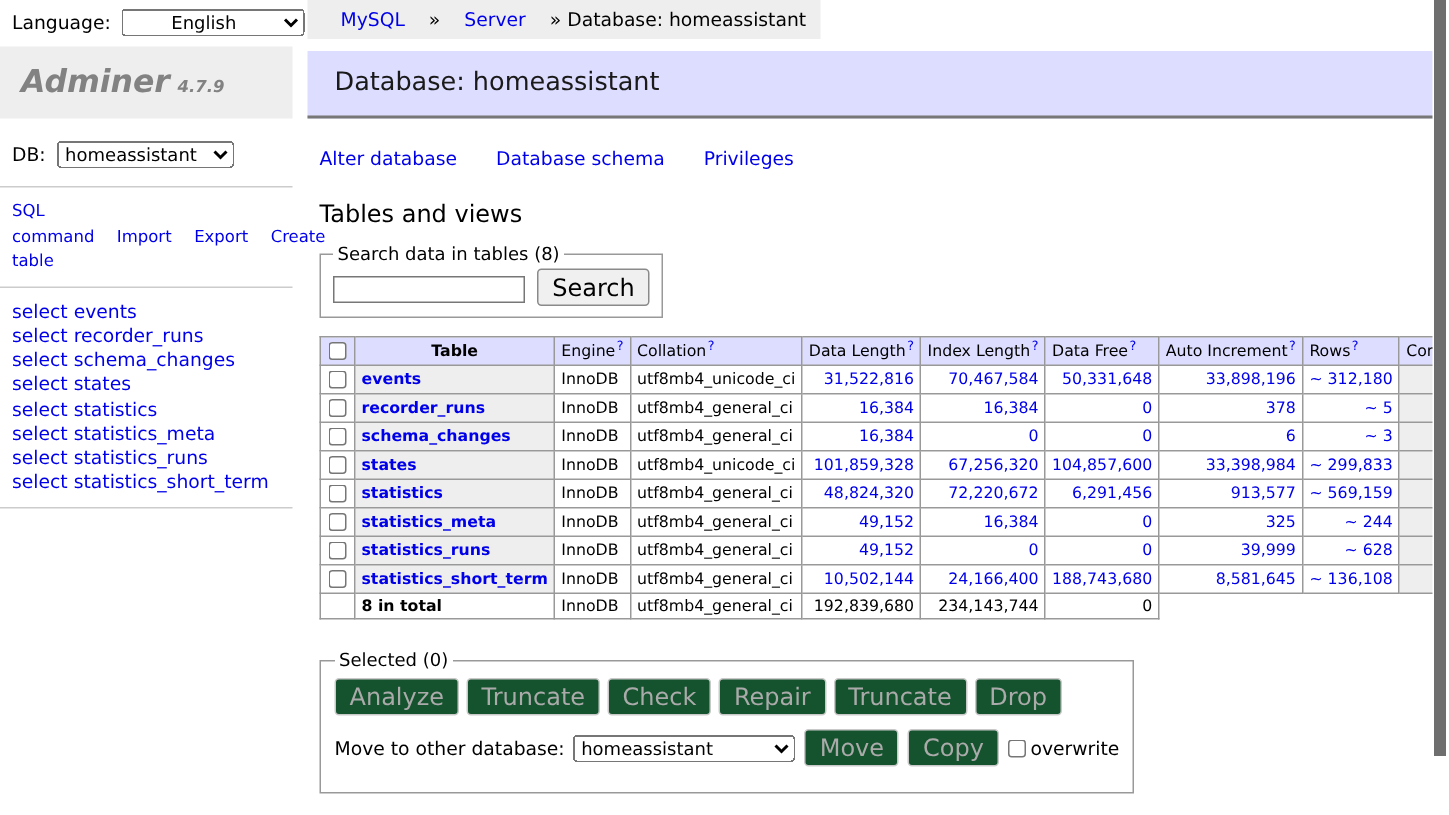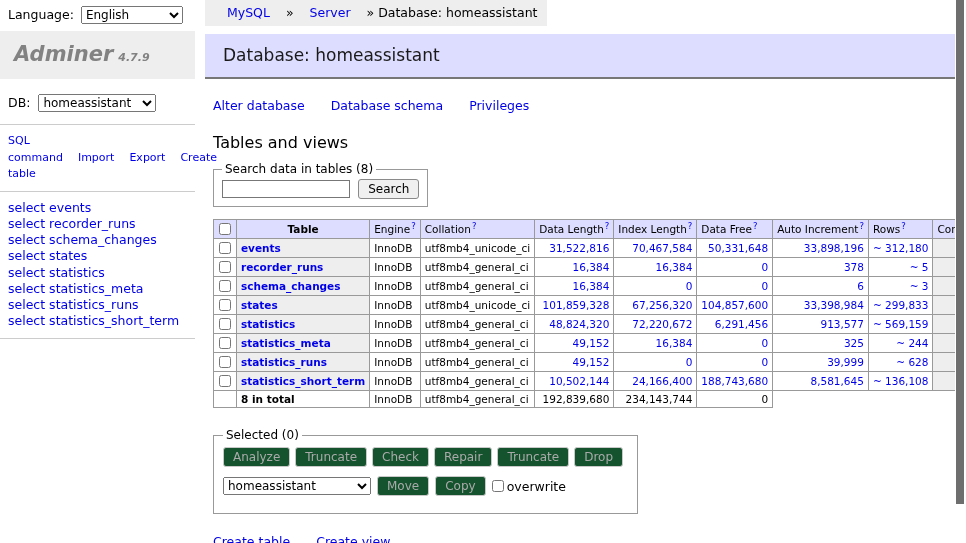--- a/index.html
+++ b/index.html
@@ -9,35 +9,35 @@
   *{box-sizing:border-box;}
   html,body{margin:0;padding:0;}
   body{width:966px;height:543px;overflow:hidden;background:#fff;position:relative;
        font-family:"DejaVu Sans","Liberation Sans",sans-serif;font-size:13px;color:#000;}
   a{color:var(--link);text-decoration:none;cursor:pointer;}
   .layout{display:flex;width:966px;}
   
   .sidebar{flex:0 0 195px;width:195px;}
   .lang-row{padding:6px 8px 5px;font-size:12.5px;white-space:nowrap;}
   select{font-family:inherit;font-size:12px;}
-  .lang-row select{width:102px;margin-left:3px;}
+  .lang-row select{width:122px;margin-left:3px;text-align:center;}
   h1.logo{margin:2px 0 0;background:var(--chrome);color:#828282;font-size:21px;
           font-weight:bold;font-style:italic;padding:11px 14px 13px;}
   h1.logo .ver{font-size:11px;margin-left:5px;color:#828282;}
   .db-row{padding:15px 8px 4px;font-size:12.5px;white-space:nowrap;}
   .db-row select{width:118px;margin-left:4px;}
   .sidebar hr{border:none;border-top:1px solid #ccc;margin:8px 0;}
   .side-actions{margin:2px 8px 0;line-height:1.5;font-size:11px;}
   .side-actions a{margin-right:15px;}
   .tables-list{list-style:none;margin:4px 0 6px;padding:0 8px;font-size:12.5px;line-height:1.3;}
   
   .main{flex:1;margin-left:10px;position:relative;}
   .breadcrumb{background:var(--chrome);width:fit-content;padding:5px 10px 6px;font-size:12.5px;}
   .breadcrumb a{margin:0 12px;}
-  button{font-family:inherit;font-size:12px;background:#f0f0f0;border:1px solid #8a8a8a;
+  button{font-family:inherit;font-size:16px;background:#f0f0f0;border:1px solid #8a8a8a;
          border-radius:3px;padding:2px 9px;color:#000;}
   button:disabled{color:var(--disabled);border-color:#c9c9c9;background:#14532d;}
   h2.page-title{margin:8px 63px 0 0;background:var(--panel);font-size:17px;font-weight:normal;
      padding:11px 18px 12px;border-bottom:2px solid var(--h2border);color:#1a1a1a;}
   .content{padding:0 63px 8px 8px;}
   .db-links{margin:19px 0 0;font-size:12.5px;}
   .db-links a{margin-right:26px;}
   h3{font-size:16px;font-weight:normal;margin:20px 0 10px;color:#000;}
   fieldset{border:1px solid var(--border);width:fit-content;margin:0;padding:3px 8px 7px;}
   legend{font-size:12px;padding:0 3px;}
@@ -254,20 +254,21 @@
               <td class="noborder"></td>
               <td class="noborder"></td>
             </tr>
           </tfoot>
       </table>
 
       <fieldset class="selected-fs">
         <legend>Selected (0)</legend>
         <div class="btn-row" id="selected-buttons"><button disabled="">Analyze</button><button disabled="">Truncate</button><button disabled="">Check</button><button disabled="">Repair</button><button disabled="">Truncate</button><button disabled="">Drop</button></div>
         <div class="move-row">
+          <span>Move to other database:</span>
           <select>
             <option>homeassistant</option>
           </select>
           <button disabled="">Move</button>
           <button disabled="">Copy</button>
           <label class="ovw">
             <input type="checkbox" style="">
             <span>overwrite</span>
           </label>
         </div>

